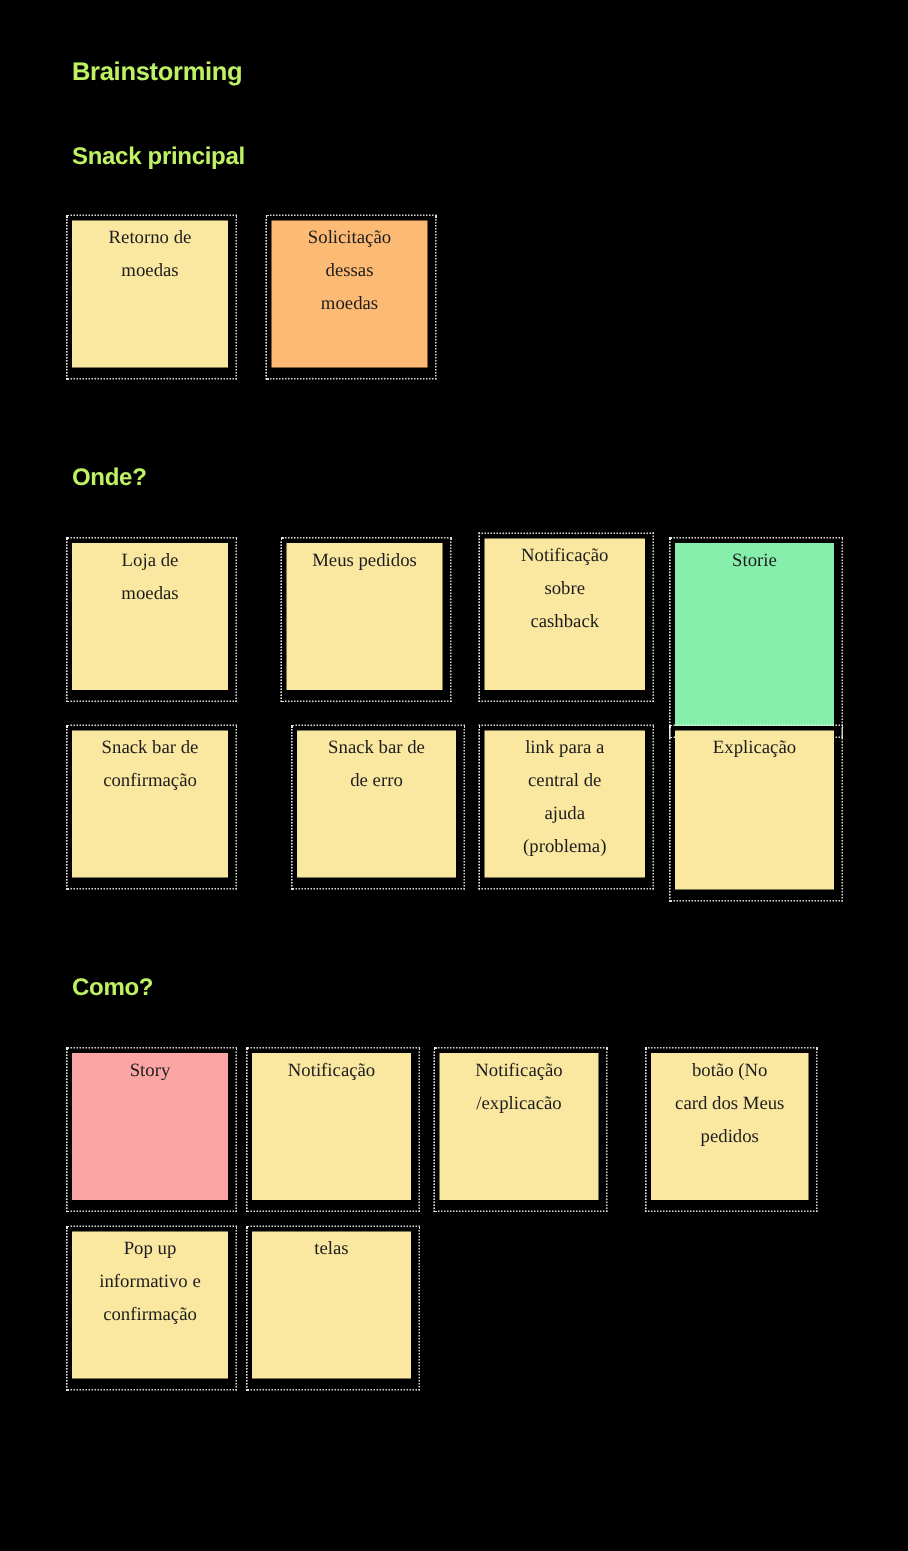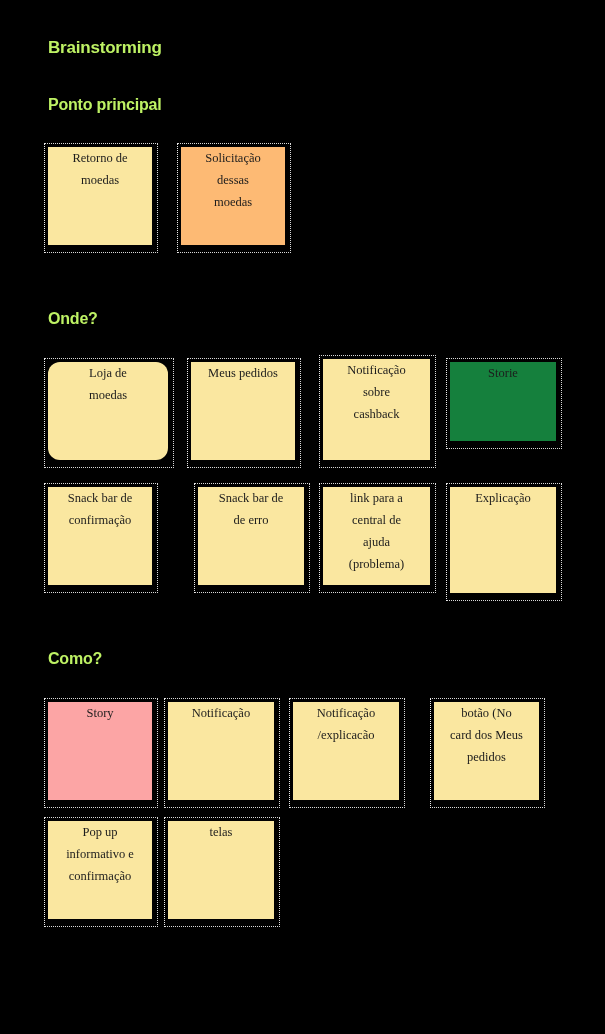--- a/index.html
+++ b/index.html
@@ -78,44 +78,44 @@
   }
 </style>
 </head>
 <body>
 
 <div id="board">
 
   <div class="heading h-title" style="left:48px; top:38px;">Brainstorming</div>
 
   <div id="sections-layer">
-      <div class="heading h-section" style="left: 48px; top: 96px;">Ponto principal</div>
+      <div class="heading h-section" style="left: 48px; top: 96px;">Snack principal</div>
       <div class="note" style="left: 48px; top: 147px; width: 104px; height: 98px; background: rgb(250, 231, 160); color: rgb(28, 28, 28);">
         <span class="note-text">Retorno de
 moedas</span>
       </div>
       <div class="note" style="left: 181px; top: 147px; width: 104px; height: 98px; background: #fdba74; color: rgb(28, 28, 28);">
         <span class="note-text">Solicitação
 dessas
 moedas</span>
       </div>
       <div class="heading h-section" style="left: 48px; top: 310px;">Onde?</div>
-      <div class="note" style="left: 48px; top: 362px; width: 120px; height: 98px; background: rgb(250, 231, 160); color: rgb(28, 28, 28); border-radius: 12px;">
+      <div class="note" style="left: 48px; top: 362px; width: 104px; height: 98px; background: rgb(250, 231, 160); color: rgb(28, 28, 28);">
         <span class="note-text">Loja de
 moedas</span>
       </div>
       <div class="note" style="left: 191px; top: 362px; width: 104px; height: 98px; background: rgb(250, 231, 160); color: rgb(28, 28, 28);">
         <span class="note-text">Meus pedidos</span>
       </div>
       <div class="note" style="left: 323px; top: 359px; width: 107px; height: 101px; background: rgb(250, 231, 160); color: rgb(28, 28, 28);">
         <span class="note-text">Notificação
 sobre
 cashback</span>
       </div>
-      <div class="note" style="left: 450px; top: 362px; width: 106px; height: 79px; background: #15803d; color: rgb(28, 28, 28);">
+      <div class="note" style="left: 450px; top: 362px; width: 106px; height: 122px; background: #86efac; color: rgb(28, 28, 28);">
         <span class="note-text">Storie</span>
       </div>
       <div class="note" style="left: 48px; top: 487px; width: 104px; height: 98px; background: rgb(250, 231, 160); color: rgb(28, 28, 28);">
         <span class="note-text">Snack bar de
 confirmação</span>
       </div>
       <div class="note" style="left: 198px; top: 487px; width: 106px; height: 98px; background: rgb(250, 231, 160); color: rgb(28, 28, 28);">
         <span class="note-text">Snack bar de
 de erro</span>
       </div>

